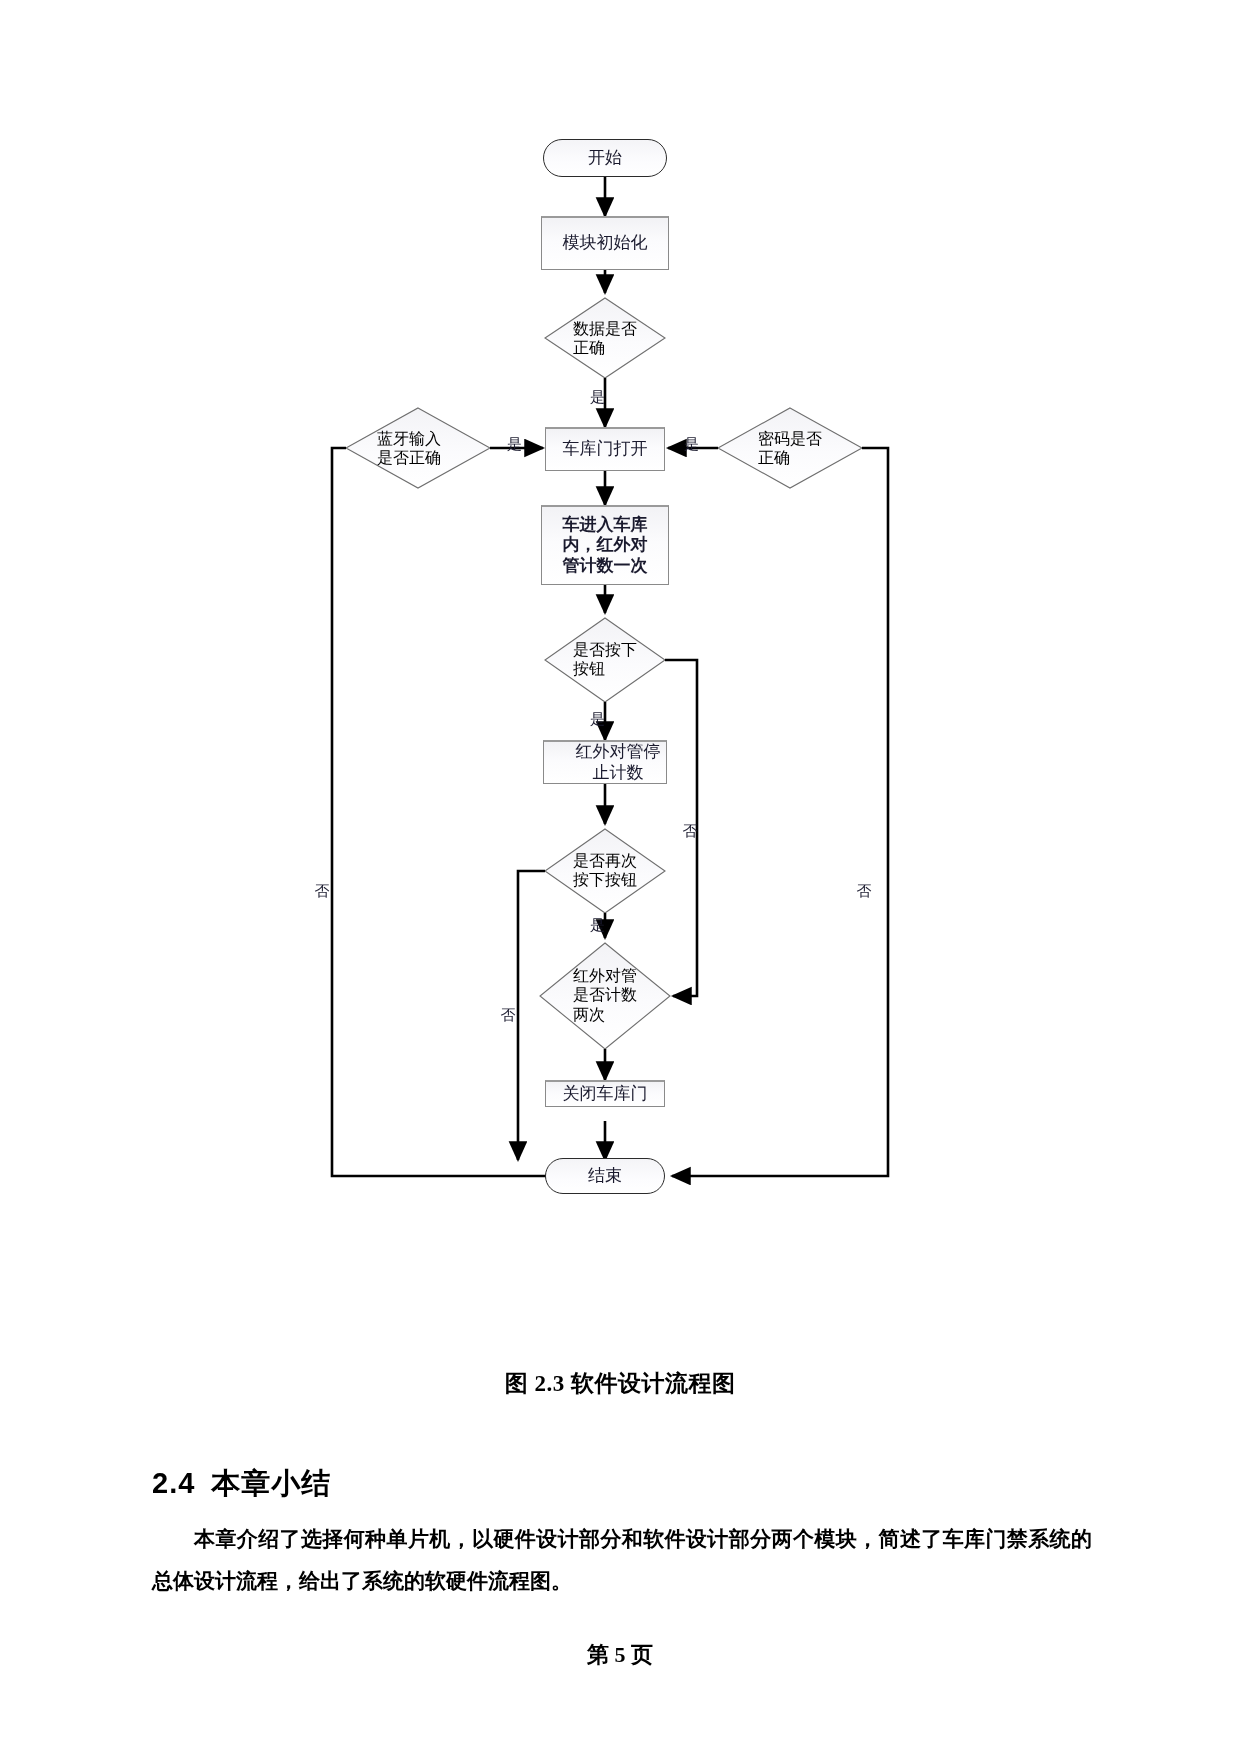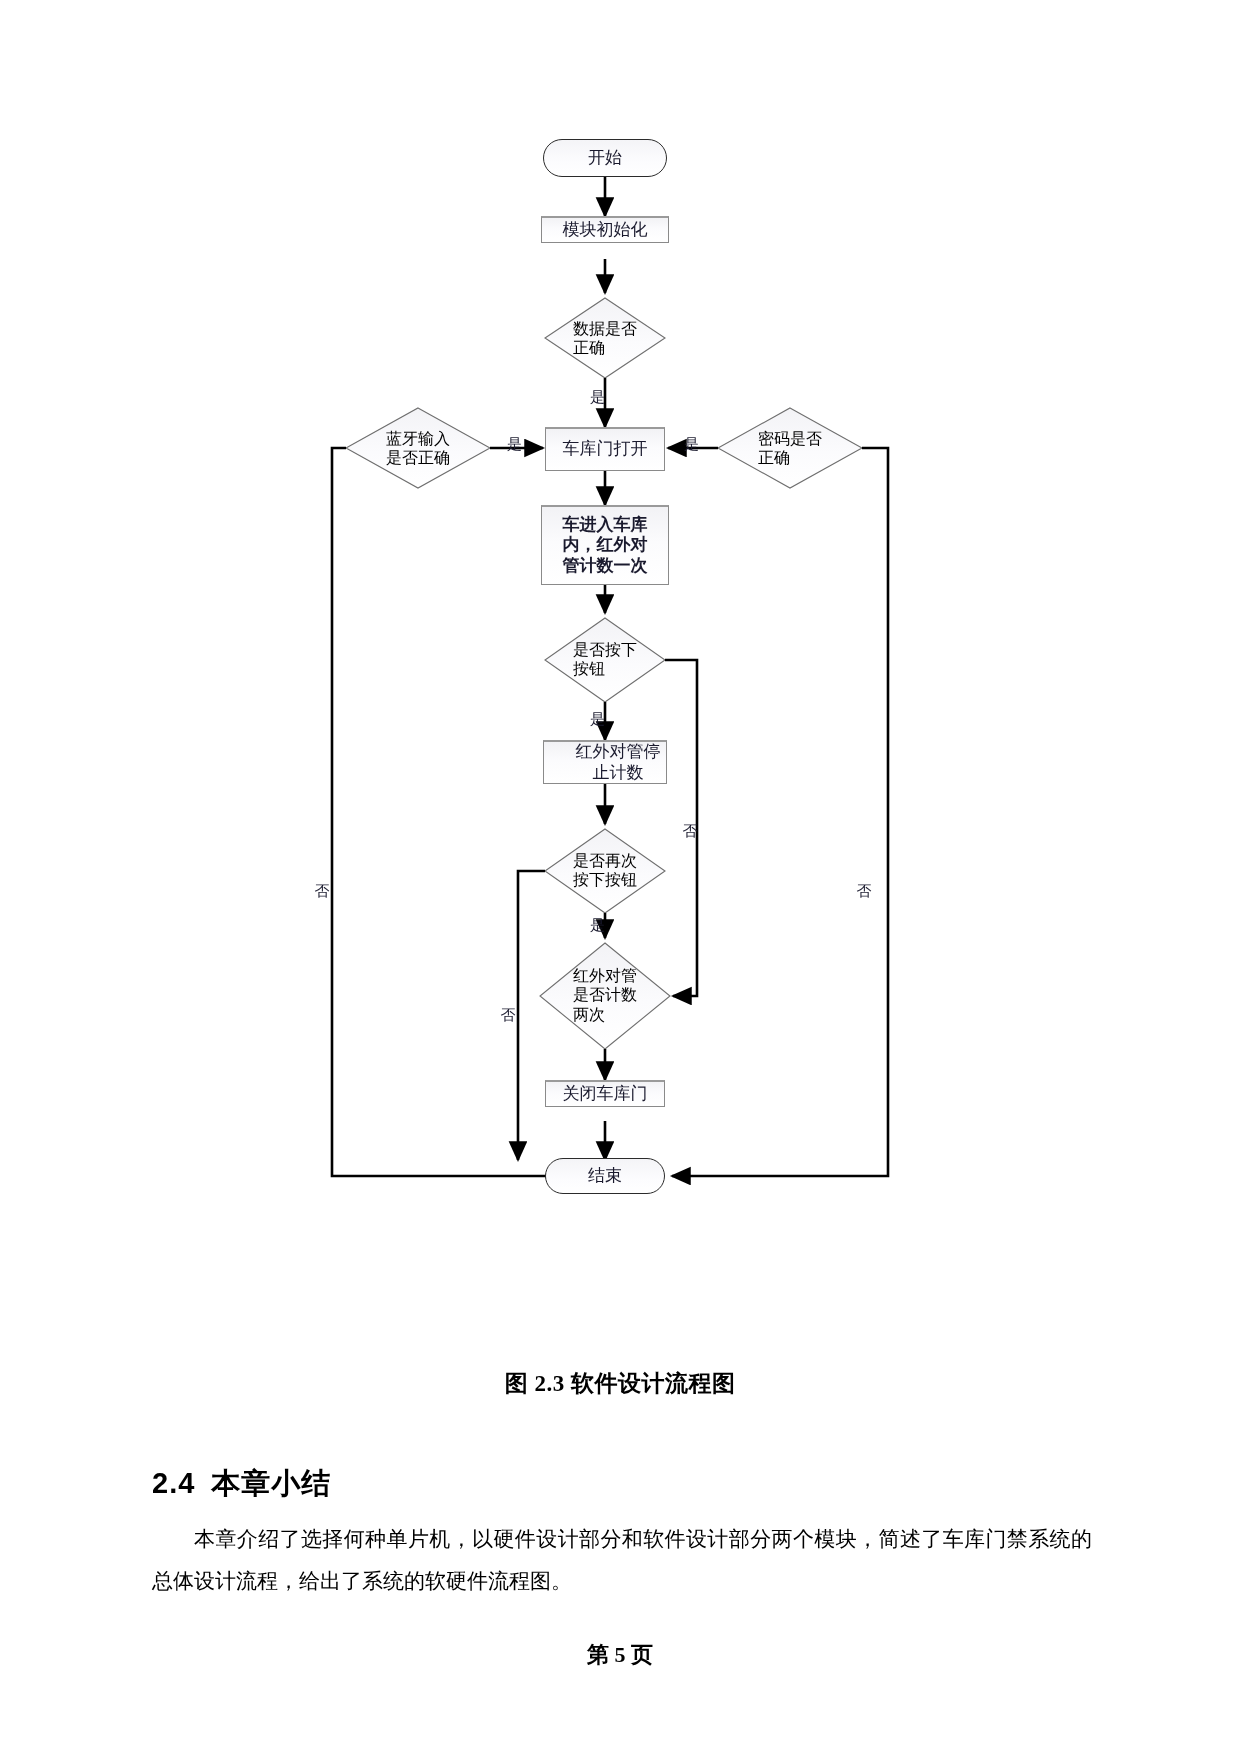--- a/index.html
+++ b/index.html
@@ -109,21 +109,21 @@
     margin-top: 24px;
   }
   .section-heading .num { margin-right: 16px; }
 
   .body-text {
     position: absolute;
     left: 152px;
     top: 1518px;
     width: 940px;
     font-size: 21px;
-    font-weight: normal;
+    font-weight: bold;
     line-height: 2.0;
     text-align: justify;
     text-indent: 2em;
     font-family: "Liberation Serif", "DejaVu Serif", serif;
   }
 
   .page-number {
     position: absolute;
     left: 0;
     top: 1640px;
@@ -194,39 +194,39 @@
       <path d="M545,871 L518,871 L518,1160" marker-end="url(#arrow)"></path>
 
       <path d="M346,448 L332,448 L332,1176 L598,1176" marker-end="url(#arrow)"></path>
 
       <path d="M862,448 L888,448 L888,1176 L672,1176" marker-end="url(#arrow)"></path>
     </g>
   </svg>
 
   <div class="node terminator" style="left:543px; top:139px; width:124px; height:38px;text-align:right;">开始</div>
 
-  <div class="node box" style="left:541px; top:216px; width:128px; height:27px;">模块初始化</div>
+  <div class="node box" style="left:541px; top:216px; width:128px; height:54px;">模块初始化</div>
 
   <div class="node box" style="left:545px; top:427px; width:120px; height:44px;">车库门打开</div>
 
   <div class="node box" style="left:541px; top:505px; width:128px; height:80px;font-weight:bold;">车进入车库
 内，红外对
 管计数一次</div>
 
   <div class="node box" style="left:543px; top:740px; width:124px; height:44px;padding-left:26px;">红外对管停
 止计数</div>
 
   <div class="node box" style="left:545px; top:1080px; width:120px; height:27px;">关闭车库门</div>
 
   <div class="node terminator" style="left:545px; top:1158px; width:120px; height:36px;">结束</div>
 
   <div class="diamond-label" style="left:545px; top:308px; width:120px; height:60px;">数据是否
 正确</div>
 
-  <div class="diamond-label" style="left:352px; top:420px; width:132px; height:56px;font-family:Liberation Serif, serif;">蓝牙输入
+  <div class="diamond-label" style="left:343px; top:420px; width:132px; height:56px;font-family:Liberation Serif, serif;">蓝牙输入
 是否正确</div>
 
   <div class="diamond-label" style="left:726px; top:420px; width:128px; height:56px;">密码是否
 正确</div>
 
   <div class="diamond-label" style="left:545px; top:630px; width:120px; height:58px;">是否按下
 按钮</div>
 
   <div class="diamond-label" style="left:543px; top:841px; width:124px; height:58px;">是否再次
 按下按钮</div>

